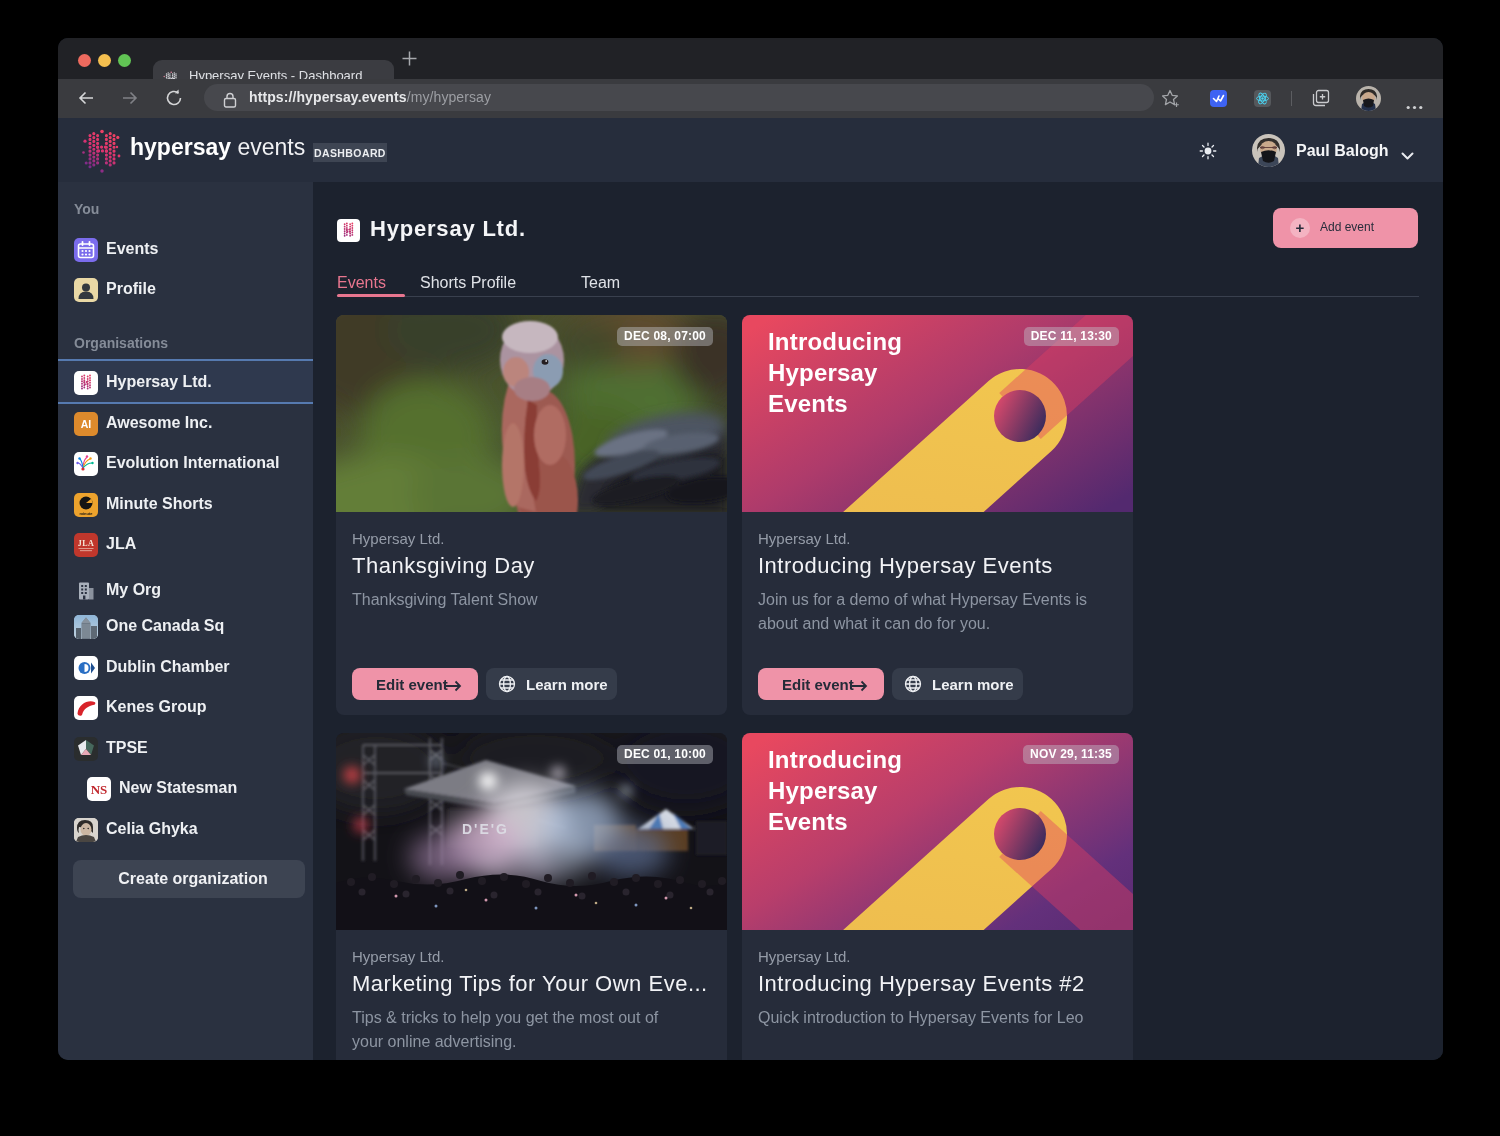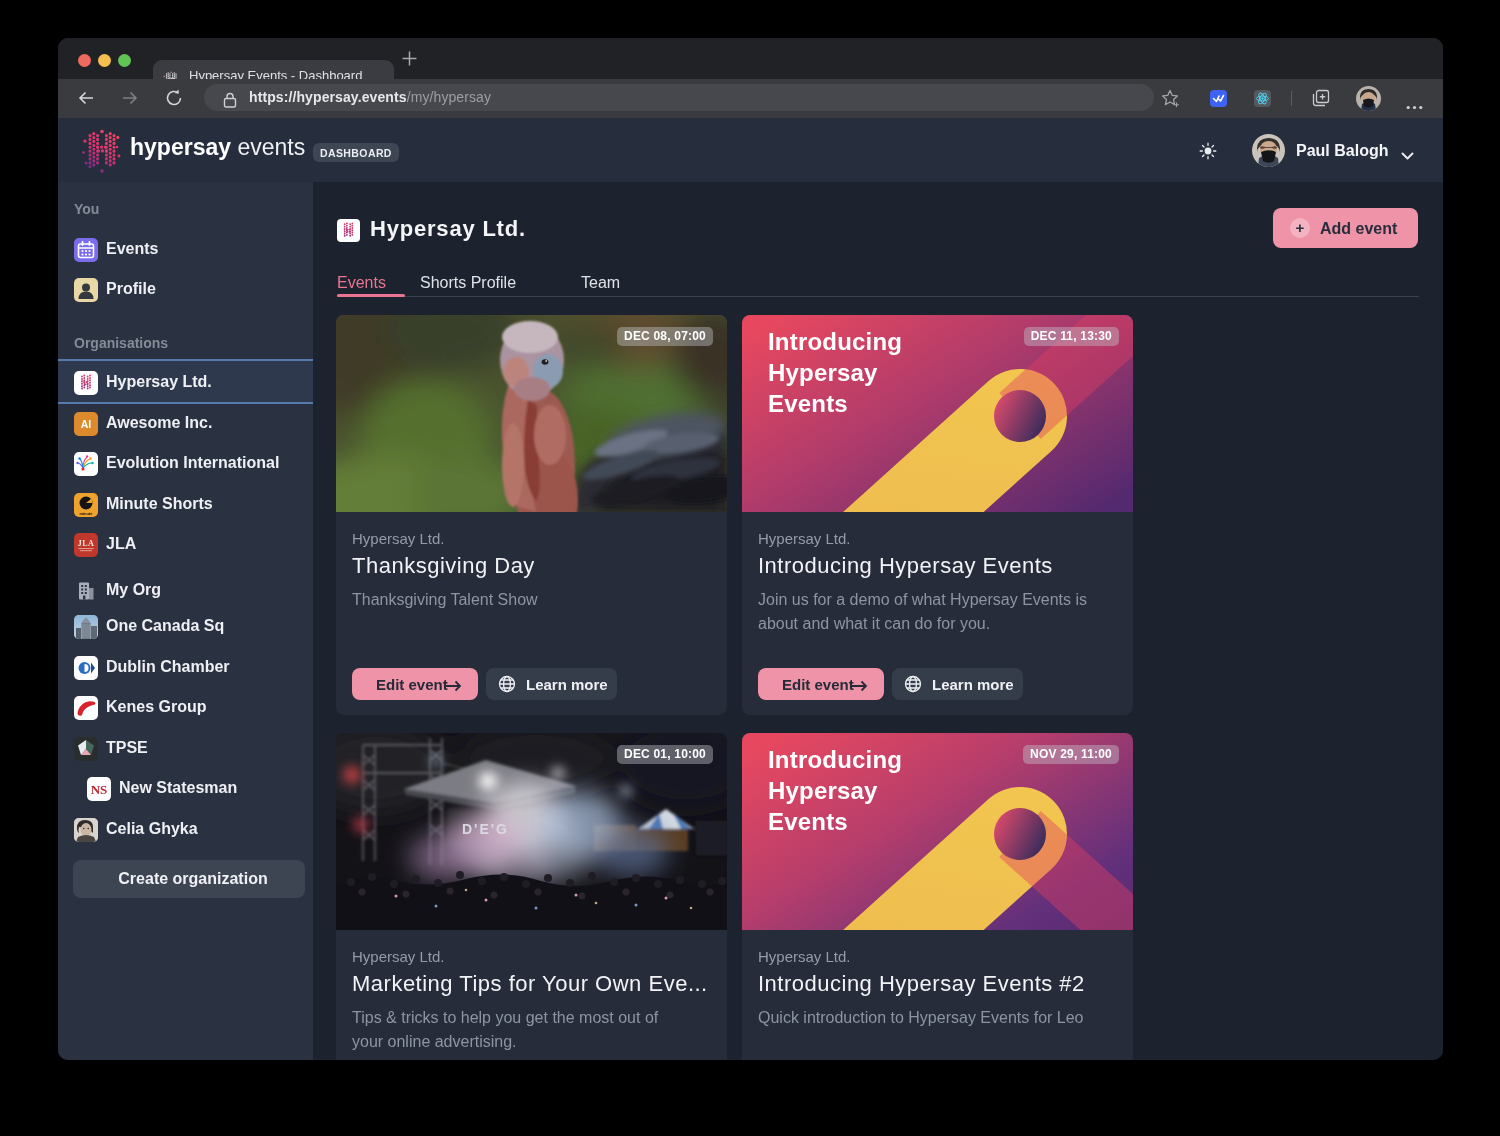--- a/index.html
+++ b/index.html
@@ -23,21 +23,21 @@
 #urlpill .lock { position:absolute; left:19px; top:6px; }
 #urlpill .url { position:absolute; left:45px; font-weight:700; letter-spacing:0.1px; }
 #urlpill .url span { font-weight:400; color:#9c9ea3; }
 .ticon { position:absolute; }
 
 #appheader { position:absolute; left:0; top:80px; width:100%; height:64px; background:#262d3c; }
 #logo { position:absolute; left:23px; top:10px; }
 #logotext { position:absolute; left:72px; top:16px; font-size:23px; color:#fff; font-weight:700; letter-spacing:0px;}
 #logotext span { font-weight:300; color:#f0f1f3; }
 #dash { position:absolute; left:255px; top:25px; background:#3e4553; color:#eceef1; font-weight:700;
-  font-size:10.5px; letter-spacing:0.4px; padding:4px 7px 3px; border-radius:6px; }
+  font-size:10.5px; letter-spacing:0.4px; padding:4px 1px 3px; border-radius:0; }
 #sun { position:absolute; left:1140px; top:23px; }
 #hdravatar { position:absolute; left:1194px; top:16px; width:33px; height:33px; border-radius:50%; overflow:hidden; }
 #uname { position:absolute; left:1238px; top:24px; font-size:16px; font-weight:700; color:#f4f5f7; }
 #chev { position:absolute; left:1343px; top:28px; }
 
 #sidebar { position:absolute; left:0; top:144px; width:255px; height:878px; background:#2a3140; }
 #main { position:absolute; left:255px; top:144px; width:1130px; height:878px; background:#1c222e; }
 
 .sb-label { position:absolute; left:16px; font-size:14px; font-weight:700; color:#858c98; }
 .sb-item { position:absolute; left:0; width:100%; height:40px; }
@@ -47,21 +47,21 @@
   border-top:2px solid #567ab0; border-bottom:2px solid #567ab0; }
 #createorg { position:absolute; left:15px; top:678px; width:232px; height:38px; background:#3d4452;
   border-radius:8px; color:#f0f1f4; font-weight:700; font-size:16px; text-align:center; line-height:38px;padding-left:8px; }
 
 #orghead { position:absolute; left:24px; top:34px; }
 #orghead .ic { position:absolute; left:0; top:3px; width:23px; height:23px; border-radius:4px; background:#fff; }
 #orghead .tx { position:absolute; left:33px; top:0px; font-size:22px; font-weight:700; color:#f4f5f7; white-space:nowrap; letter-spacing:0.8px; }
 #addevent { position:absolute; left:960px; top:26px; width:145px; height:40px; background:#ef93a8; border-radius:8px; }
 #addevent .plus { position:absolute; left:17px; top:10px; width:20px; height:20px; border-radius:50%;
   background:rgba(255,255,255,0.30); color:#272d3b; font-size:15px; font-weight:700; text-align:center; line-height:19px;}
-#addevent .tx { position:absolute; left:47px; top:12px; color:#272d3b; font-size:16px; font-weight:700; }
+#addevent .tx { position:absolute; left:47px; top:12px; color:#272d3b; font-size:12px; font-weight:400; }
 #tabs { position:absolute; left:0; top:92px; font-size:16px; color:#dfe2e7; width:100%; height:20px;}
 #tabs .t { position:absolute; top:0; }
 #tabs .active { color:#e8768f; }
 #tabline { position:absolute; left:24px; top:114px; width:1082px; height:1px; background:#39404e; }
 #tabline .pink { position:absolute; left:0; top:-2px; width:68px; height:3px; background:#e8768f; border-radius:2px;}
 .card { position:absolute; width:391px; height:400px; background:#262c3a; border-radius:8px; overflow:hidden; }
 .card .img { position:absolute; left:0; top:0; width:391px; height:197px; }
 .card .img svg { display:block; }
 .bantitle { position:absolute; left:26px; top:11px; z-index:2; font-size:24px; font-weight:700; color:#fff; line-height:31px; letter-spacing:0.2px; }
 .badge { position:absolute; top:12px; right:14px; background:rgba(195,197,205,0.42); border-radius:5px;
@@ -695,19 +695,19 @@
 <rect width="391" height="197" fill="url(#gbgb)"></rect>
 <g transform="rotate(-42 278 101)">
 <rect x="-420" y="54" width="745" height="94" rx="47" fill="url(#gtagb)"></rect>
 </g>
 <g transform="rotate(42 278 101)">
 <rect x="278" y="70" width="600" height="62" fill="#e23e62" opacity="0.42"></rect>
 </g>
 <circle cx="278" cy="101" r="26" fill="url(#gholeb)"></circle>
 </svg>
         </div>
-      <div class="badge">NOV 29, 11:00</div>
+      <div class="badge">NOV 29, 11:35</div>
       <div class="org">Hypersay Ltd.</div>
       <div class="title">Introducing Hypersay Events #2</div>
       <div class="desc">Quick introduction to Hypersay Events for Leo</div>
     </div>
   </div>
 </div>
 
 </body></html>

